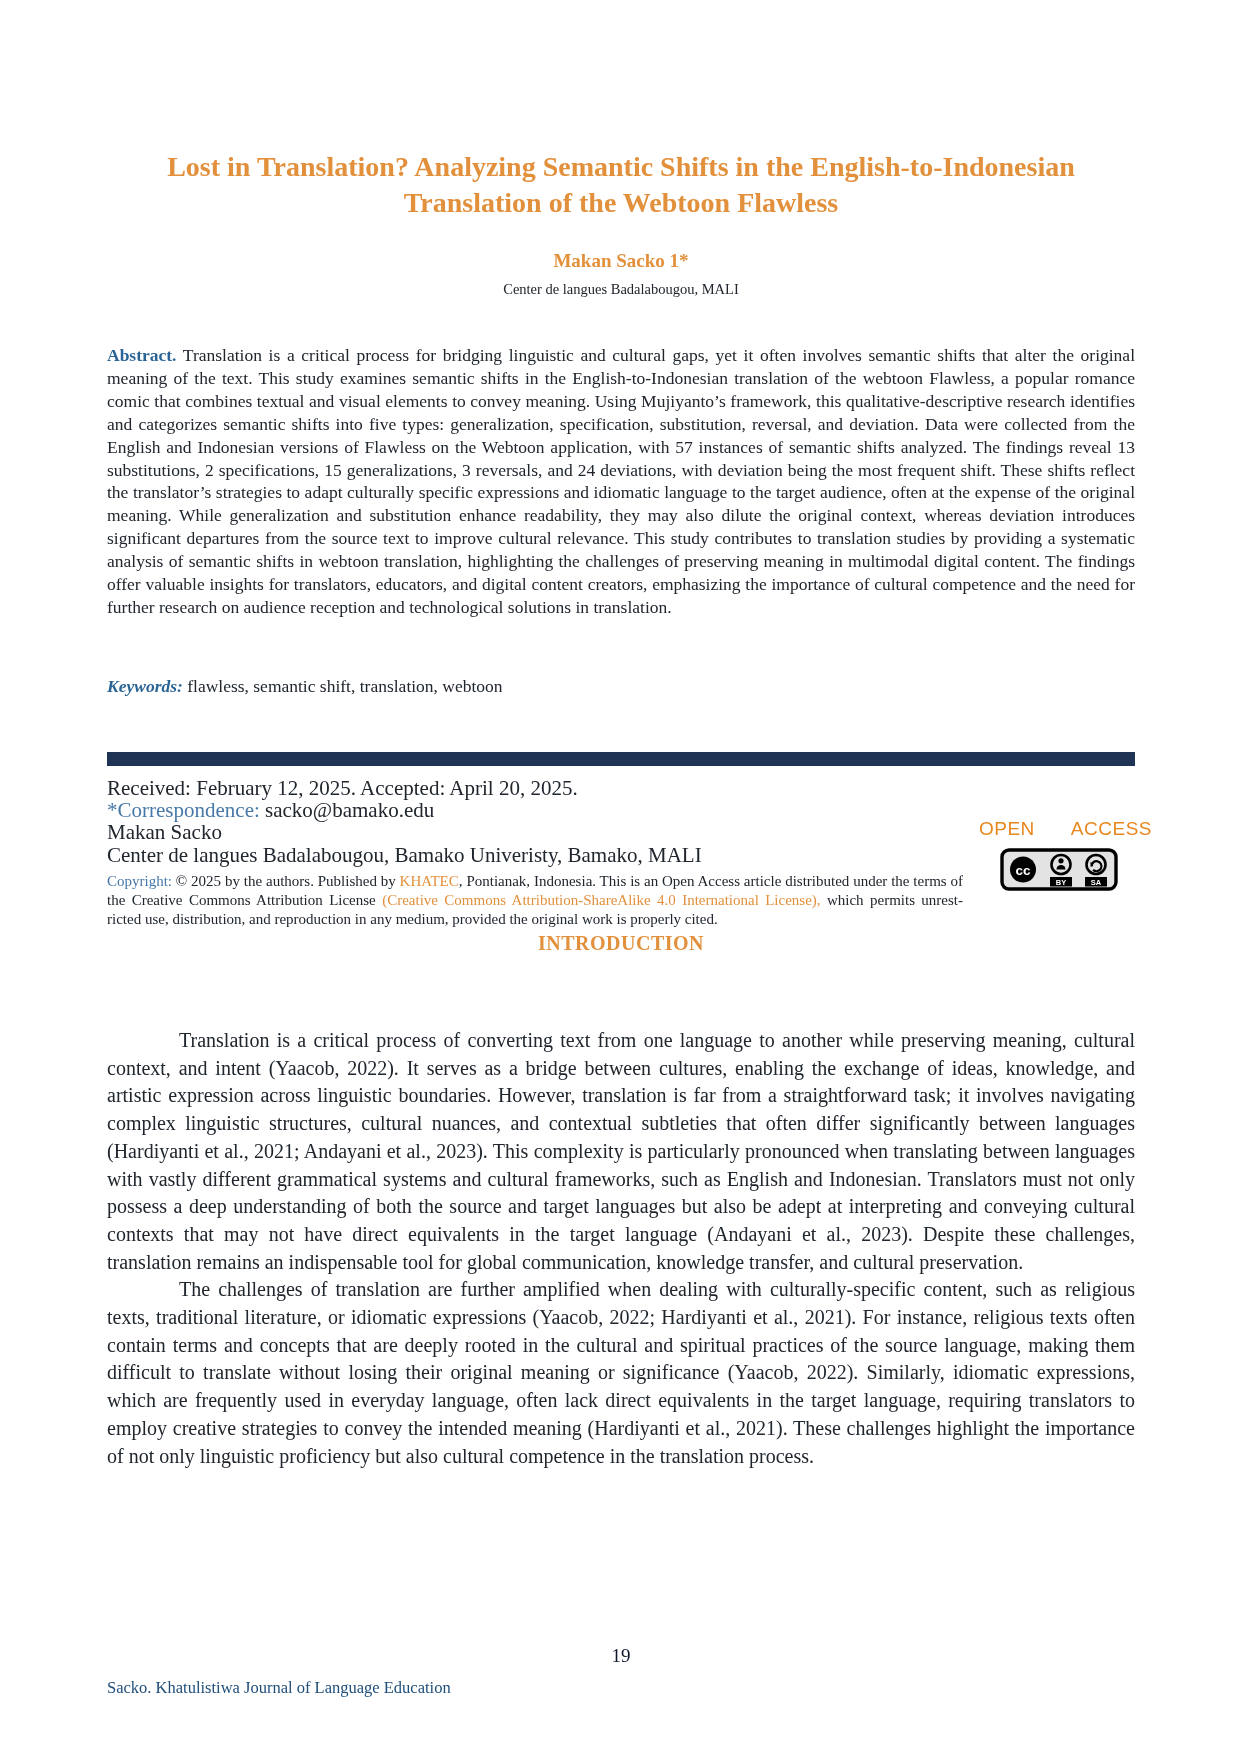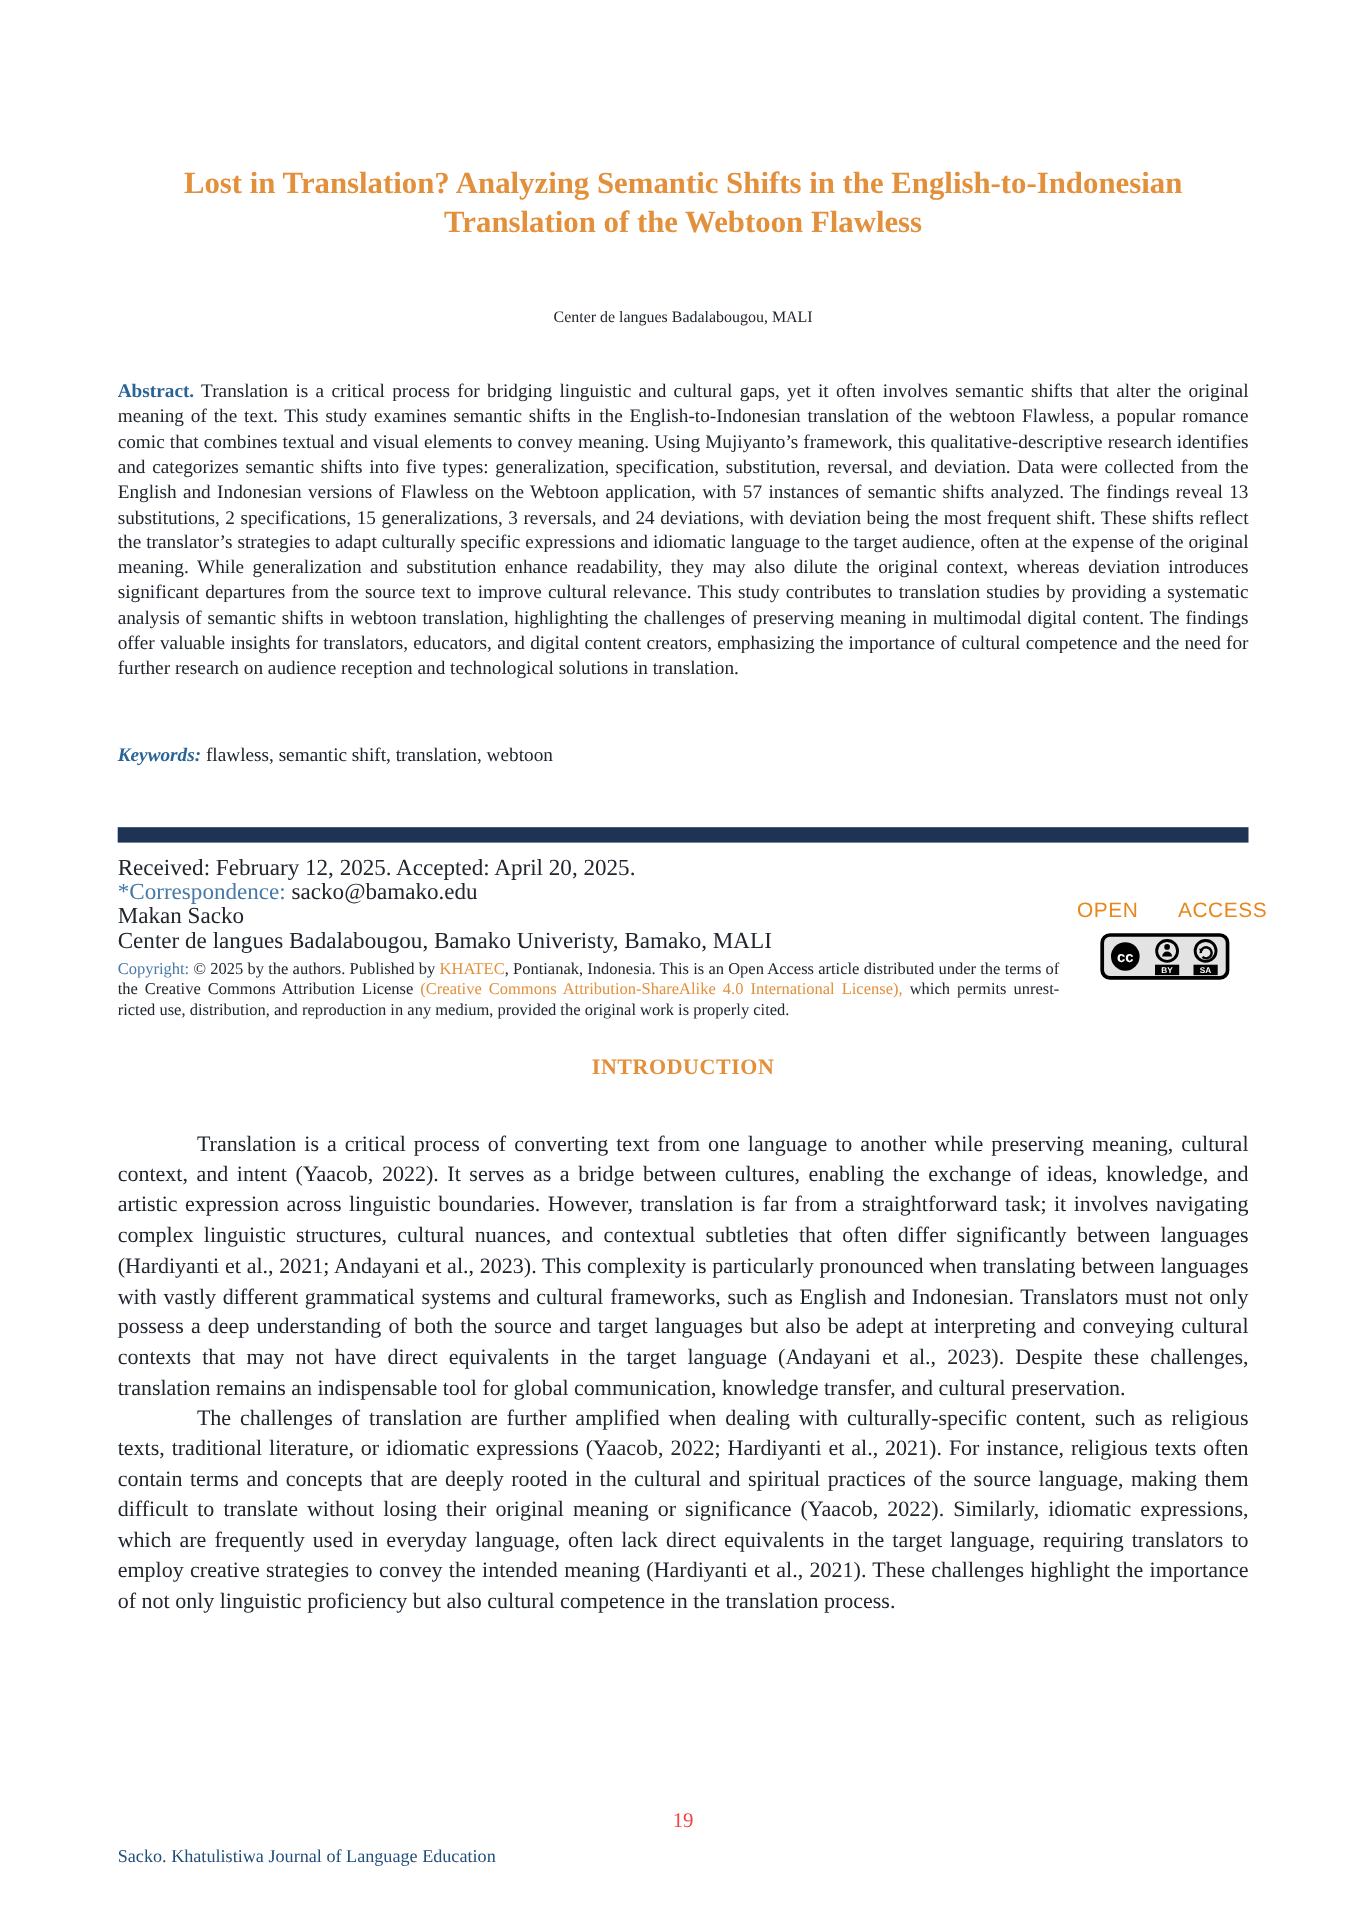--- a/index.html
+++ b/index.html
@@ -51,46 +51,47 @@
   .copyright .blue{color:#4878A8;}
   .copyright .orange{color:#E2903B;}
   .oa-logo{
     position:absolute;top:812px;left:998px;width:135px;height:34px;
     display:flex;align-items:center;justify-content:center;gap:18px;
     color:#E8871E;font-family:"Liberation Sans", sans-serif;
     font-size:19px;letter-spacing:0.5px;
   }
   .cc-badge{position:absolute;top:848px;left:1000px;width:118px;height:43px;}
   .section-heading{
-    position:absolute;top:959px;left:107px;width:1028px;
+    position:absolute;top:932px;left:107px;width:1028px;
     text-align:center;font-size:20px;font-weight:bold;color:#E2903B;
     letter-spacing:0.5px;
   }
   .body-text{
     position:absolute;top:995px;left:107px;width:1028px;
     font-size:20px;line-height:27.7px;text-align:justify;color:#20262e;margin-top:32px;
   }
   .body-text p{margin:0;}
   .body-text p.indent{text-indent:72px;}
   .page-number{
     position:absolute;top:1645px;left:107px;width:1028px;
-    text-align:center;font-size:19px;color:#ef4444;
+    text-align:center;font-size:19px;color:#0f172a;
   }
   .footer{
     position:absolute;top:1678px;left:107px;width:1028px;
     font-size:16.5px;color:#1F4E79;
   }
 </style>
 </head>
 <body>
 
 <div class="page">
 
   <h1 class="title">Lost in Translation? Analyzing Semantic Shifts in the English-to-Indonesian Translation of the Webtoon Flawless</h1>
 
+  <div class="author">Makan Sacko 1*</div>
   <div class="affiliation">Center de langues Badalabougou, MALI</div>
 
   <div class="abstract"><span class="label">Abstract.</span><span> Translation is a critical process for bridging linguistic and cultural gaps, yet it often involves semantic shifts that alter the original meaning of the text. This study examines semantic shifts in the English-to-Indonesian translation of the webtoon Flawless, a popular romance comic that combines textual and visual elements to convey meaning. Using Mujiyanto’s framework, this qualitative-descriptive research identifies and categorizes semantic shifts into five types: generalization, specification, substitution, reversal, and deviation. Data were collected from the English and Indonesian versions of Flawless on the Webtoon application, with 57 instances of semantic shifts analyzed. The findings reveal 13 substitutions, 2 specifications, 15 generalizations, 3 reversals, and 24 deviations, with deviation being the most frequent shift. These shifts reflect the translator’s strategies to adapt culturally specific expressions and idiomatic language to the target audience, often at the expense of the original meaning. While generalization and substitution enhance readability, they may also dilute the original context, whereas deviation introduces significant departures from the source text to improve cultural relevance. This study contributes to translation studies by providing a systematic analysis of semantic shifts in webtoon translation, highlighting the challenges of preserving meaning in multimodal digital content. The findings offer valuable insights for translators, educators, and digital content creators, emphasizing the importance of cultural competence and the need for further research on audience reception and technological solutions in translation.</span></div>
 
   <div class="keywords"><span class="label">Keywords:</span><span> flawless, semantic shift, translation, webtoon</span></div>
 
   <div class="divider-bar"></div>
 
   <div class="meta">
     <div>Received: February 12, 2025. Accepted: April 20, 2025.</div>

